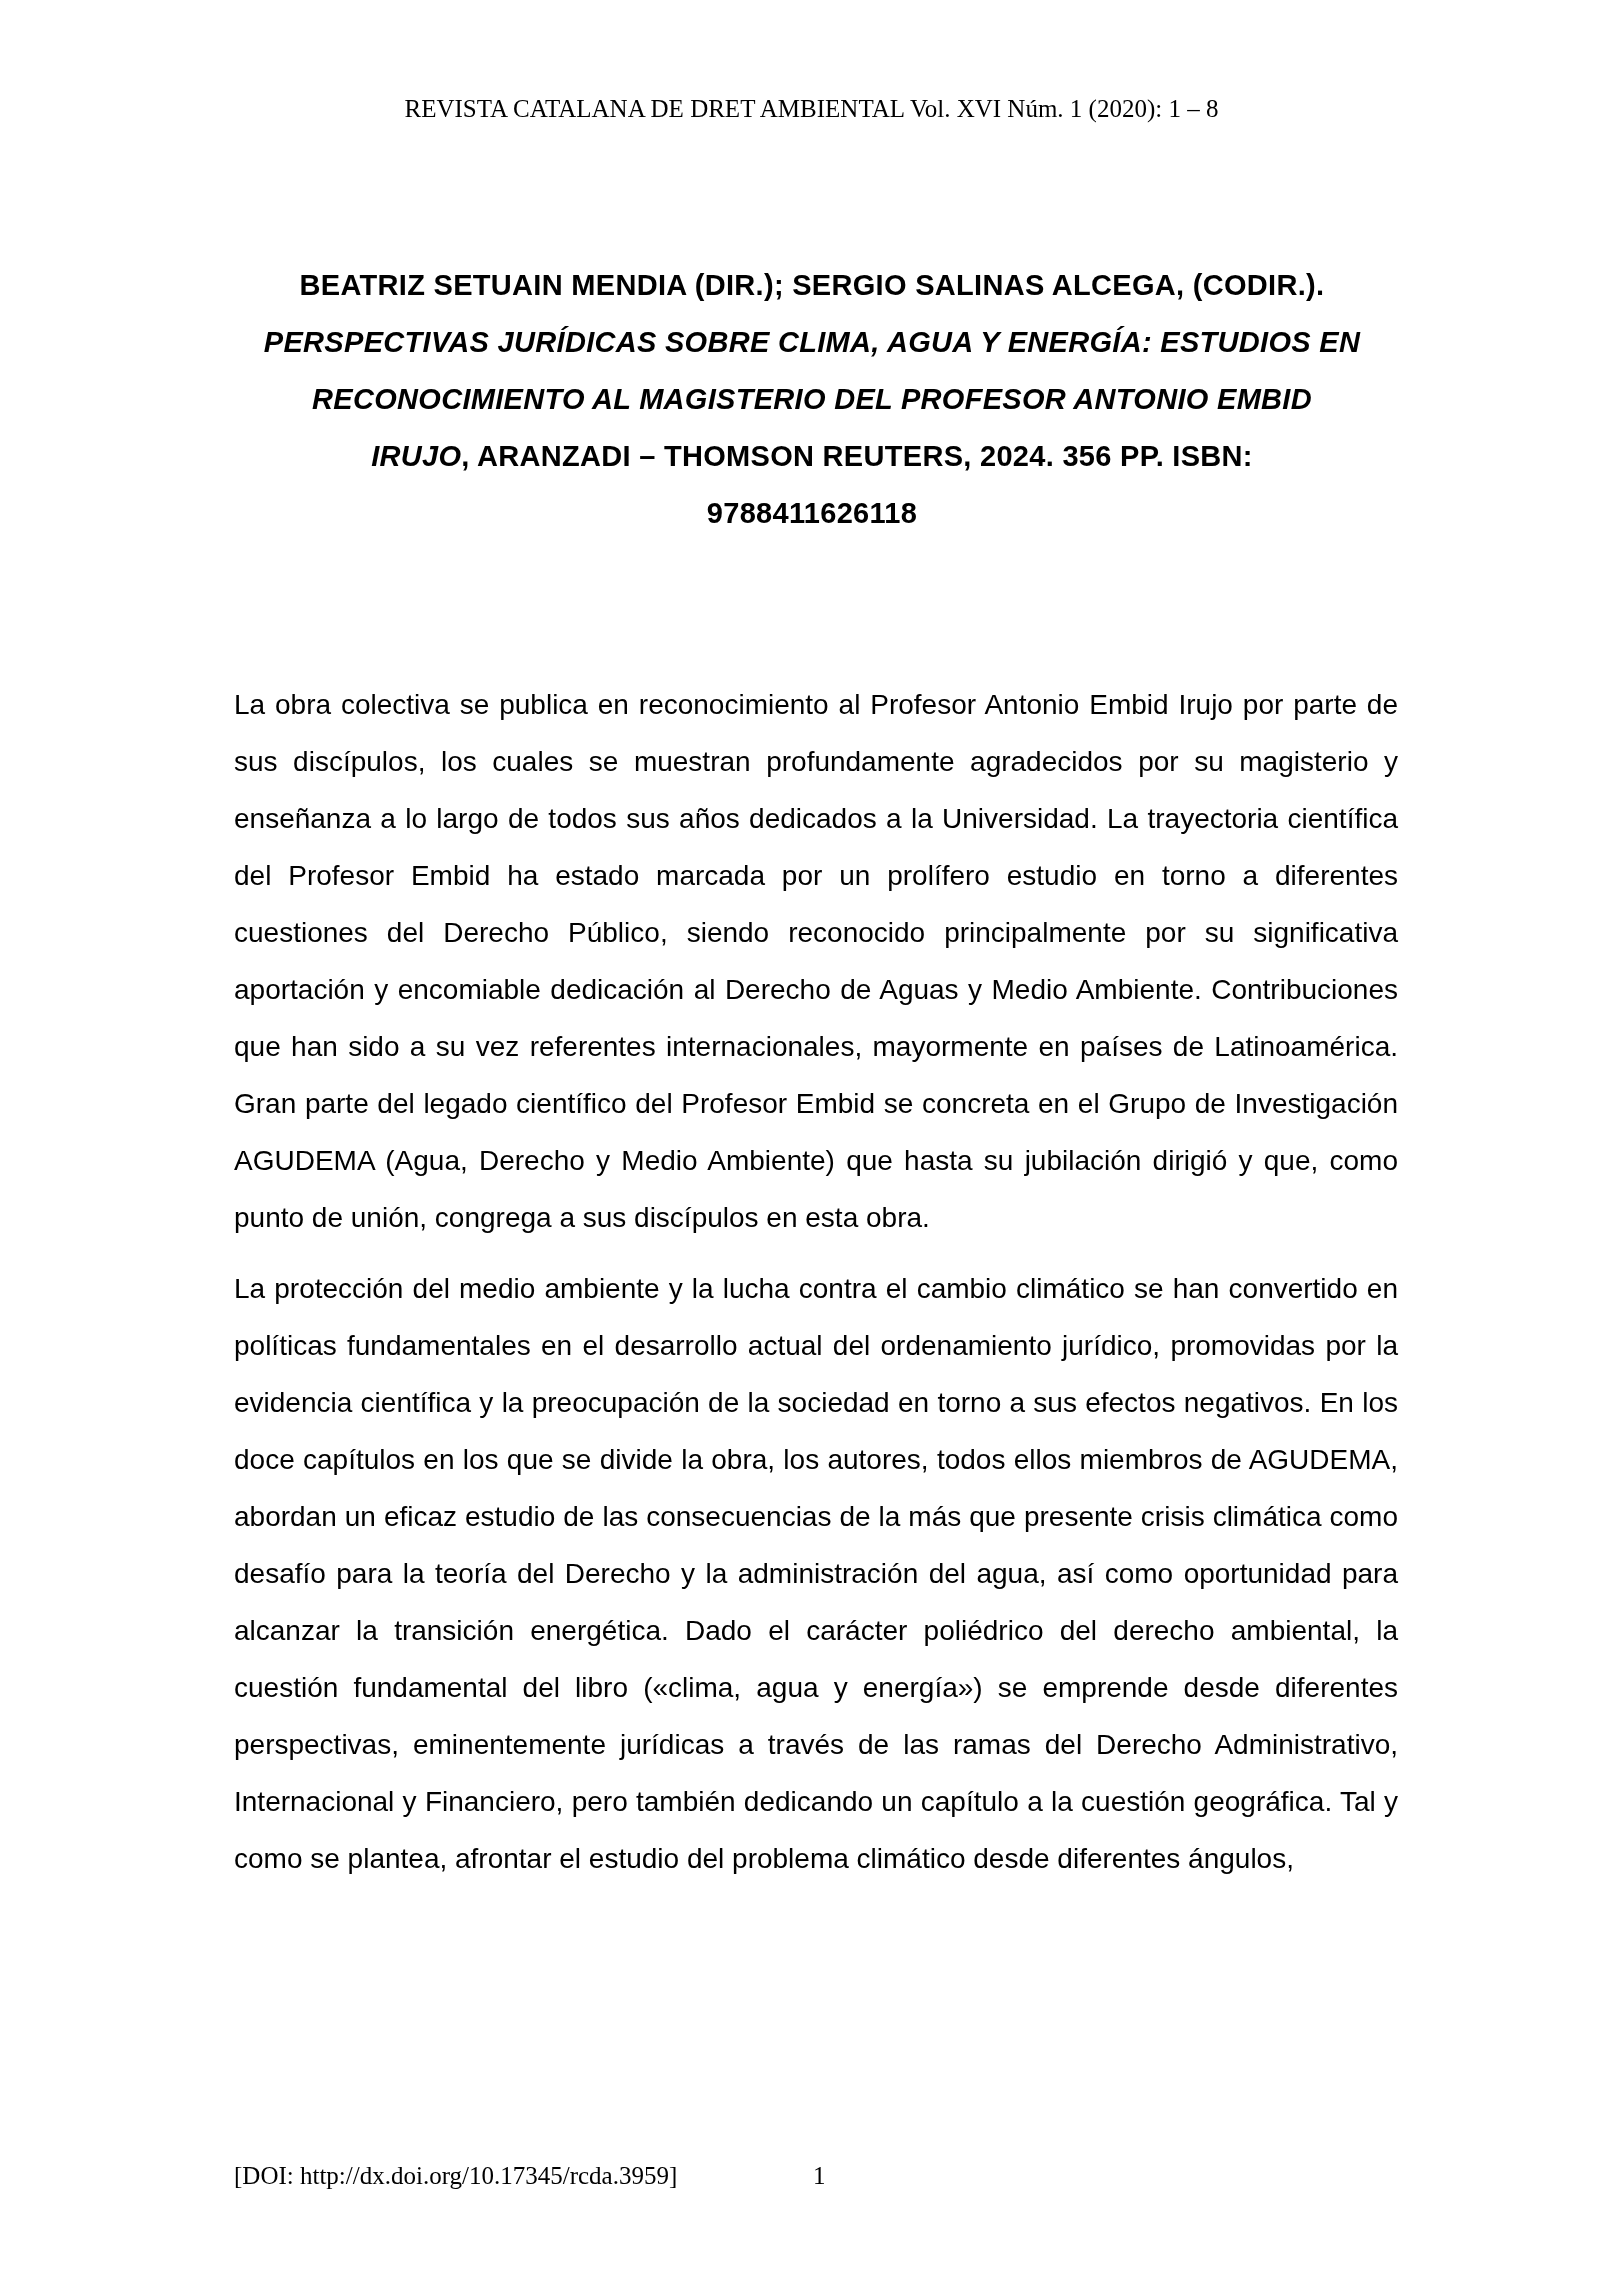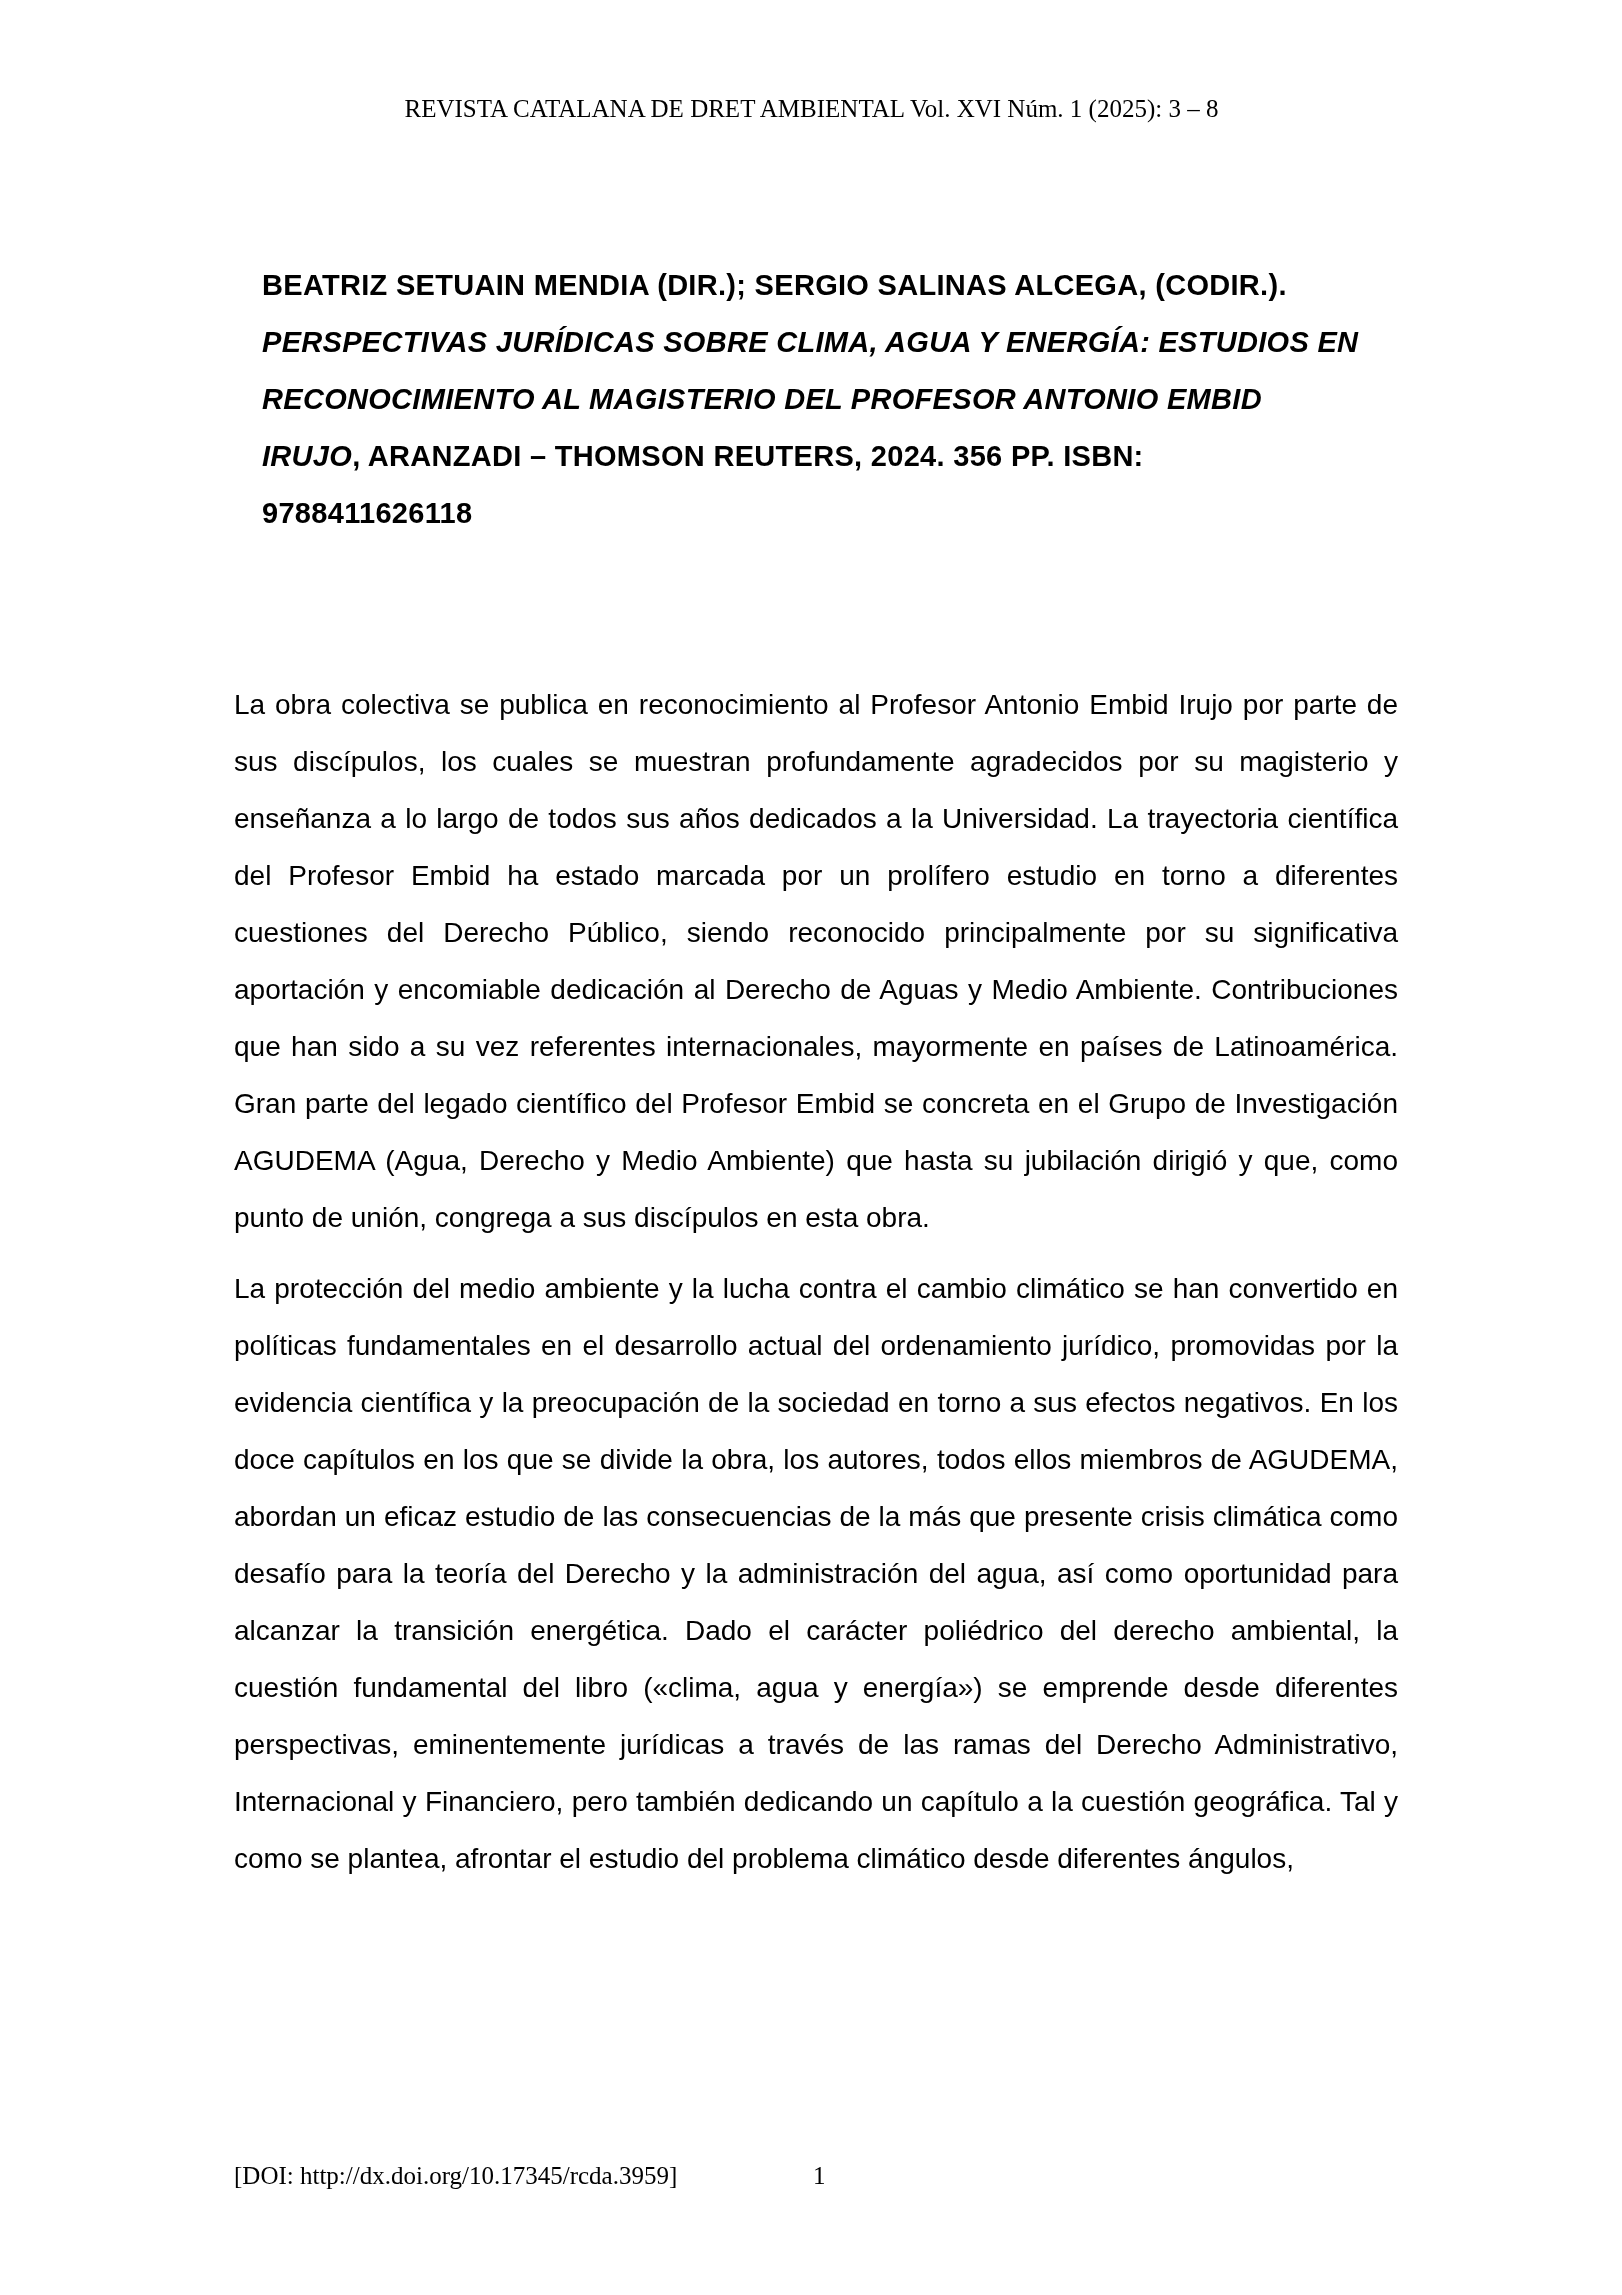--- a/index.html
+++ b/index.html
@@ -23,20 +23,21 @@
     font-family: "Liberation Serif", serif;
     font-size: 25px;
     line-height: 31px;
   }
   .page-header div { white-space: nowrap; }
   .title-block {
     position: absolute;
     top: 257px;
     left: 262px;
     width: 1100px;
+    text-align: center;
     font-family: "Liberation Sans", sans-serif;
     font-weight: bold;
     font-size: 29px;
     line-height: 57px;
     letter-spacing: 0.3px;
   }
   .title-block .italic { font-style: italic; }
   .body-text {
     position: absolute;
     top: 676px;
@@ -59,21 +60,21 @@
     font-size: 25px;
     line-height: 31px;
   }
   .page-footer .doi { position: absolute; left: 0; top: 0; white-space: nowrap; }
   .page-footer .page-number { position: absolute; left: 579px; top: 0; }
 </style>
 </head>
 <body>
 
 <header class="page-header">
-  <div>REVISTA CATALANA DE DRET AMBIENTAL Vol. XVI Núm. 1 (2025): 3 – 8</div>
+  <div>REVISTA CATALANA DE DRET AMBIENTAL Vol. XVI Núm. 1 (2020): 1 – 8</div>
 </header>
 
 <h1 class="title-block" style="margin:0;">
   <span>BEATRIZ SETUAIN MENDIA (DIR.); SERGIO SALINAS ALCEGA, (CODIR.).</span>
   <span class="italic">PERSPECTIVAS JURÍDICAS SOBRE CLIMA, AGUA Y ENERGÍA: ESTUDIOS EN RECONOCIMIENTO AL MAGISTERIO DEL PROFESOR ANTONIO EMBID IRUJO</span><span>, ARANZADI – THOMSON REUTERS, 2024. 356 PP. ISBN: 9788411626118</span>
 </h1>
 
 <main class="body-text">
   <p>La obra colectiva se publica en reconocimiento al Profesor Antonio Embid Irujo por parte de sus discípulos, los cuales se muestran profundamente agradecidos por su magisterio y enseñanza a lo largo de todos sus años dedicados a la Universidad. La trayectoria científica del Profesor Embid ha estado marcada por un prolífero estudio en torno a diferentes cuestiones del Derecho Público, siendo reconocido principalmente por su significativa aportación y encomiable dedicación al Derecho de Aguas y Medio Ambiente. Contribuciones que han sido a su vez referentes internacionales, mayormente en países de Latinoamérica. Gran parte del legado científico del Profesor Embid se concreta en el Grupo de Investigación AGUDEMA (Agua, Derecho y Medio Ambiente) que hasta su jubilación dirigió y que, como punto de unión, congrega a sus discípulos en esta obra.</p>
   <p>La protección del medio ambiente y la lucha contra el cambio climático se han convertido en políticas fundamentales en el desarrollo actual del ordenamiento jurídico, promovidas por la evidencia científica y la preocupación de la sociedad en torno a sus efectos negativos. En los doce capítulos en los que se divide la obra, los autores, todos ellos miembros de AGUDEMA, abordan un eficaz estudio de las consecuencias de la más que presente crisis climática como desafío para la teoría del Derecho y la administración del agua, así como oportunidad para alcanzar la transición energética. Dado el carácter poliédrico del derecho ambiental, la cuestión fundamental del libro («clima, agua y energía») se emprende desde diferentes perspectivas, eminentemente jurídicas a través de las ramas del Derecho Administrativo, Internacional y Financiero, pero también dedicando un capítulo a la cuestión geográfica. Tal y como se plantea, afrontar el estudio del problema climático desde diferentes ángulos,</p>

